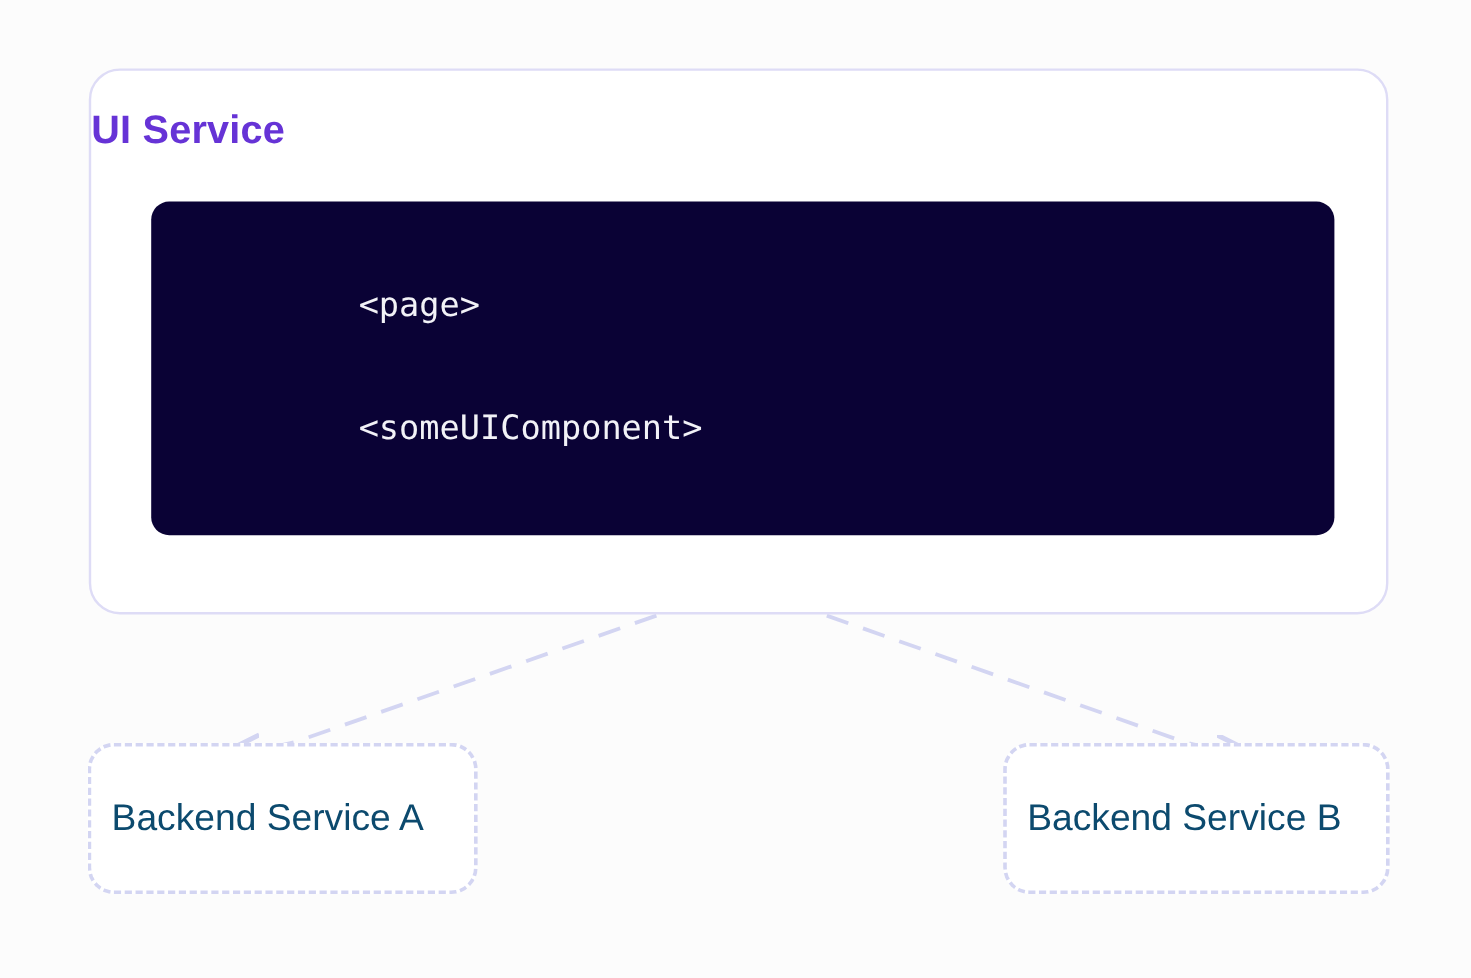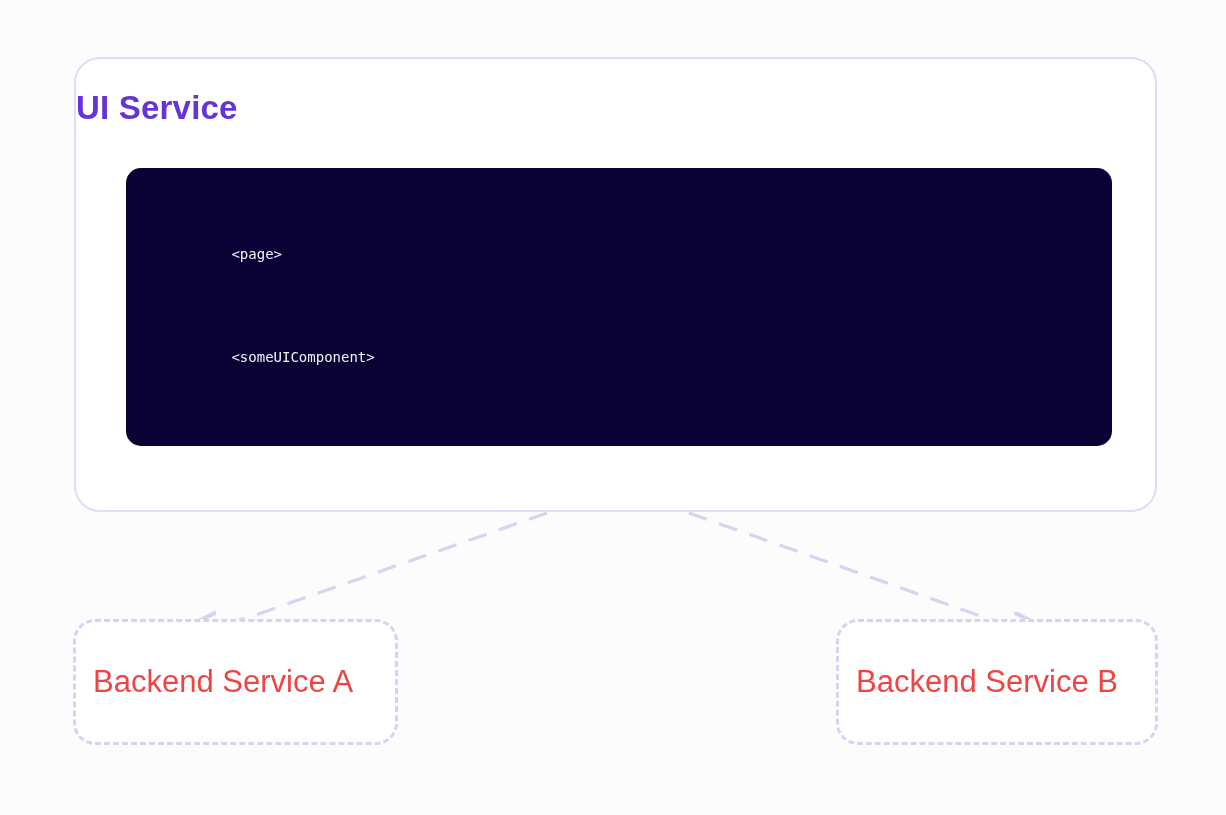--- a/index.html
+++ b/index.html
@@ -66,42 +66,42 @@
     height: 278px;
     box-sizing: border-box;
     background: #0a0235;
     border-radius: 15px;
     padding: 34px 38px 0 38px;
     overflow: hidden;
   }
 
   .code-line {
     font-family: "DejaVu Sans Mono", "Liberation Mono", monospace;
-    font-size: 14px;
+    font-size: 28px;
     line-height: 34.5px;
     color: #f2f2f7;
     white-space: pre;
     letter-spacing: 0px;
   }
 
   
   .backend-box {
     position: absolute;
     box-sizing: border-box;
     background: #ffffff;
     border: 3px dashed #d3d5f2;
     border-radius: 22px;
     display: flex;
     align-items: center;
   }
 
   .backend-label {
     font-family: "Liberation Sans", sans-serif;
     font-size: 31px;
-    color: #ef4444;
+    color: #0c4a6e;
     padding-left: 17px;
     white-space: nowrap;
   }
 
   #backend-service-a {
     left: 73px;
     top: 619px;
     width: 325px;
     height: 126px;
   }

